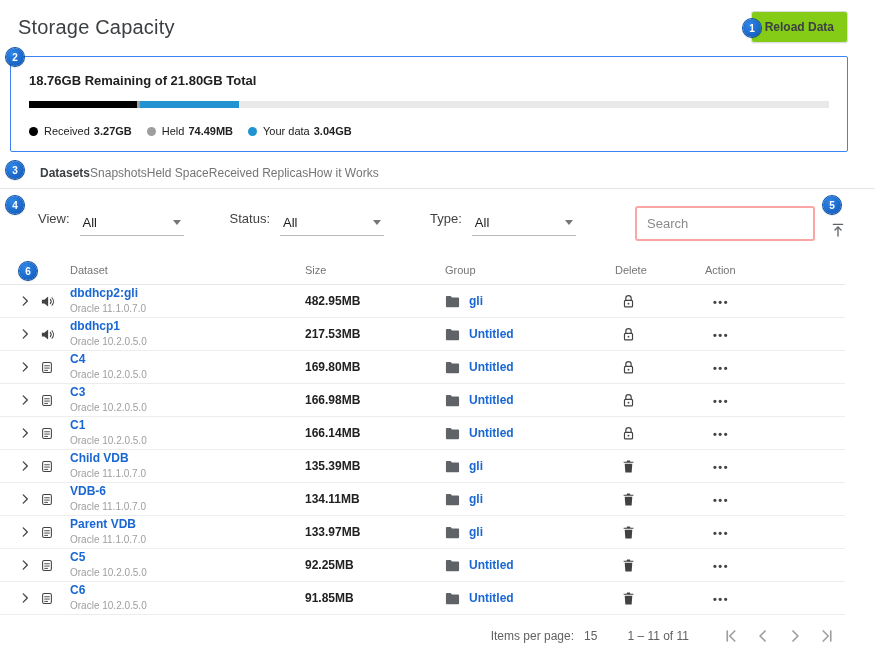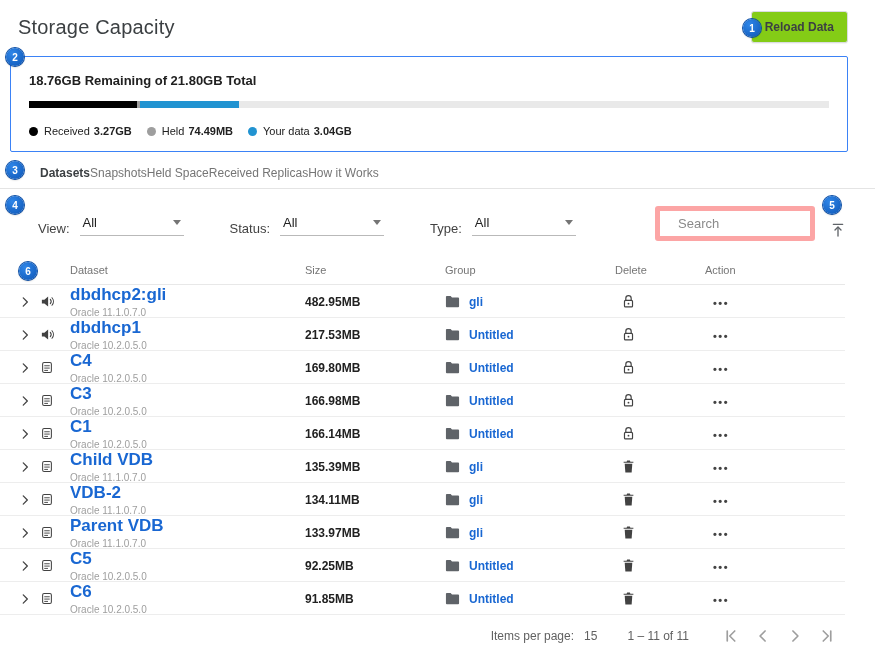--- a/index.html
+++ b/index.html
@@ -24,40 +24,40 @@
   .leg-label { margin-right:4px; }
   .leg-value { font-weight:700; }
 
   
   .tabs { margin-top:6px; height:31px; border-bottom:1px solid #e4e4e4; display:flex; align-items:center; padding:0 27px 0 40px; font-size:12px; }
   .tab { color:#757575; cursor:pointer; white-space:nowrap; }
   .tab.active { color:#3c4043; font-weight:600; }
 
   
   .filters { height:58px; display:flex; align-items:center; padding:10px 27px 0 38px; }
-  .filter { display:flex; align-items:flex-end; margin-right:46px; }
+  .filter { display:flex; align-items:flex-start; margin-right:46px; }
   .filter-label { font-size:13px; color:#424242; margin-right:10px; }
   .select { width:104px; border-bottom:1px solid #b9b9b9; display:flex; align-items:center; justify-content:space-between;
     padding:4px 3px 5px; font-size:13px; color:#212121; cursor:pointer;gap:26px; }
   .caret { width:0; height:0; border-left:4px solid transparent; border-right:4px solid transparent; border-top:5px solid #757575; }
-  .search-input { margin-left:auto; width:160px; height:35px; border:5px solid #fca5a5; border-radius:3px; padding:0 18px;
+  .search-input { margin-left:auto; width:180px; height:35px; border:2px solid #fca5a5; border-radius:3px; padding:0 10px;
     font-family:inherit; font-size:13px; color:#212121; }
   .search-input::placeholder { color:#8a8a8a; }
   .export-btn { background:none; border:none; cursor:pointer; margin-left:13px; position:relative; top:8px; padding:2px; }
 
   
   .table { margin:8px 30px 0 0; }
   .thead, .trow { display:grid; grid-template-columns:28px 30px 235px 140px 170px 90px 1fr; align-items:center; padding-left:12px; }
   .thead { height:30px; font-size:11px; color:#757575; border-bottom:1px solid #e8e8e8; }
   .thead .h-dataset { grid-column:3; }
   .trow { height:33px; border-bottom:1px solid #ededed; }
   .chev-cell { display:flex; align-items:center; cursor:pointer; padding-left:6px; }
   .ticon-cell { display:flex; align-items:center; }
   .name-cell { display:flex; flex-direction:column; justify-content:center; line-height:1.15; }
-  .ds-link { font-size:17px; font-weight:600; color:var(--link,#1967d2); text-decoration:none; cursor:pointer; width:max-content; }
+  .ds-link { font-size:12px; font-weight:600; color:var(--link,#1967d2); text-decoration:none; cursor:pointer; width:max-content; }
   .ds-sub { font-size:10px; color:#9e9e9e; margin-top:2px; }
   .size-cell { font-size:12px; font-weight:700; color:#212121; }
   .group-cell { display:flex; align-items:center; }
   .group-cell .ficon { display:flex; margin-right:9px; }
   .group-link { font-size:12px; font-weight:600; color:var(--link,#1967d2); text-decoration:none; cursor:pointer; }
   .del-cell { display:flex; align-items:center; padding-left:7px; }
   .action-cell { padding-left:8px; }
   .dots { font-size:11px; font-weight:700; color:#424242; letter-spacing:1.5px; cursor:pointer; }
 
   
@@ -372,21 +372,21 @@
               <path d="M9 5l7 7-7 7" fill="none" stroke="#424242" stroke-width="2.2" stroke-linecap="round" stroke-linejoin="round"></path>
             </svg>
           </div>
           <div class="ticon-cell">
             <svg width="14" height="15" viewBox="0 0 24 24">
               <rect x="4.5" y="3.5" width="15" height="17" rx="2.5" fill="none" stroke="#424242" stroke-width="1.8"></rect>
               <path d="M8 9h8M8 13h8M8 17h5" stroke="#424242" stroke-width="1.6" stroke-linecap="round"></path>
             </svg>
           </div>
           <div class="name-cell">
-            <a class="ds-link">VDB-2</a>
+            <a class="ds-link">VDB-6</a>
             <span class="ds-sub">Oracle 11.1.0.7.0</span>
           </div>
           <div class="size-cell">134.11MB</div>
           <div class="group-cell">
             <span class="ficon">
               <svg width="15" height="13" viewBox="0 0 24 20">
                 <path d="M1.5 2.5A1.5 1.5 0 0 1 3 1h6l2.2 2.5H21a1.5 1.5 0 0 1 1.5 1.5v12.5A1.5 1.5 0 0 1 21 19H3a1.5 1.5 0 0 1-1.5-1.5V2.5z" fill="#5f6368"></path>
               </svg>
             </span>
             <a class="group-link">gli</a>

